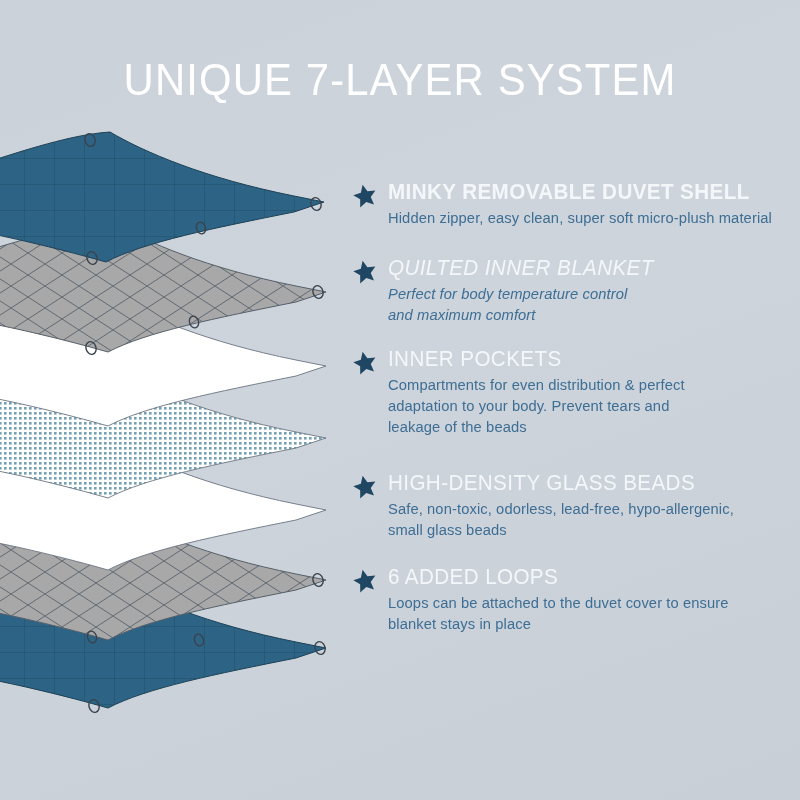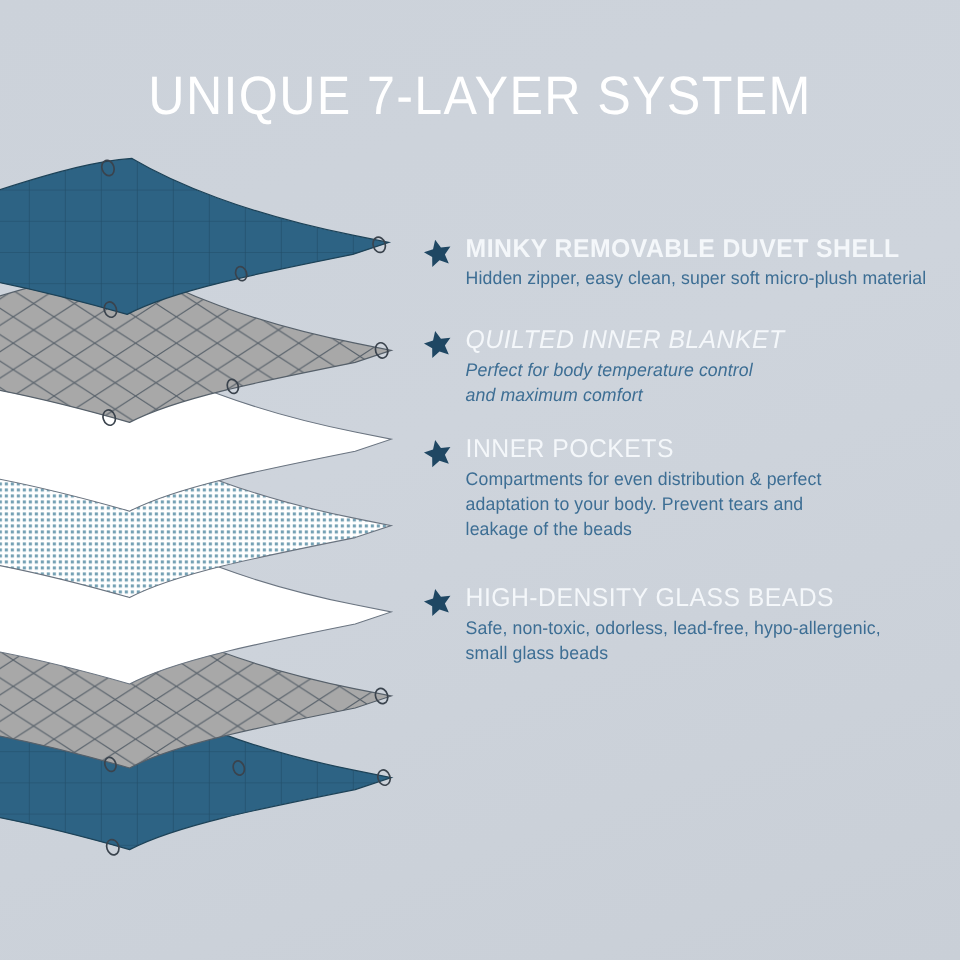--- a/index.html
+++ b/index.html
@@ -52,21 +52,21 @@
     display: block;
     width: 100%;
     height: 100%;
     overflow: visible;
   }
 
   
   #features {
     position: absolute;
     left: 352px;
-    top: 195px;
+    top: 180px;
     width: 448px;
   }
   .feature {
     position: relative;
     padding-left: 36px;
     margin-bottom: 17px;
   }
   .feature-star {
     position: absolute;
     left: 0;
@@ -274,15 +274,27 @@
             <path d="M12 1.4 L15.1 8.2 L22.4 9.0 L17.0 14.0 L18.5 21.4 L12 17.6 L5.5 21.4 L7.0 14.0 L1.6 9.0 L8.9 8.2 Z" fill="#1f4763" transform="rotate(-12 12 12)"></path>
           </svg>
       </span>
       <div class="feature-heading">HIGH-DENSITY GLASS BEADS</div>
       <div class="feature-desc">
         <span>Safe, non-toxic, odorless, lead-free, hypo-allergenic,</span>
         <span>small glass beads</span>
       </div>
     </div>
 
+    <div class="feature f5">
+      <span class="feature-star">
+        <svg viewBox="0 0 24 24">
+            <path d="M12 1.4 L15.1 8.2 L22.4 9.0 L17.0 14.0 L18.5 21.4 L12 17.6 L5.5 21.4 L7.0 14.0 L1.6 9.0 L8.9 8.2 Z" fill="#1f4763" transform="rotate(-12 12 12)"></path>
+          </svg>
+      </span>
+      <div class="feature-heading">6 ADDED LOOPS</div>
+      <div class="feature-desc">
+        <span>Loops can be attached to the duvet cover to ensure</span>
+        <span>blanket stays in place</span>
+      </div>
+    </div>
 
   </div>
 </div>
 
 </body></html>

